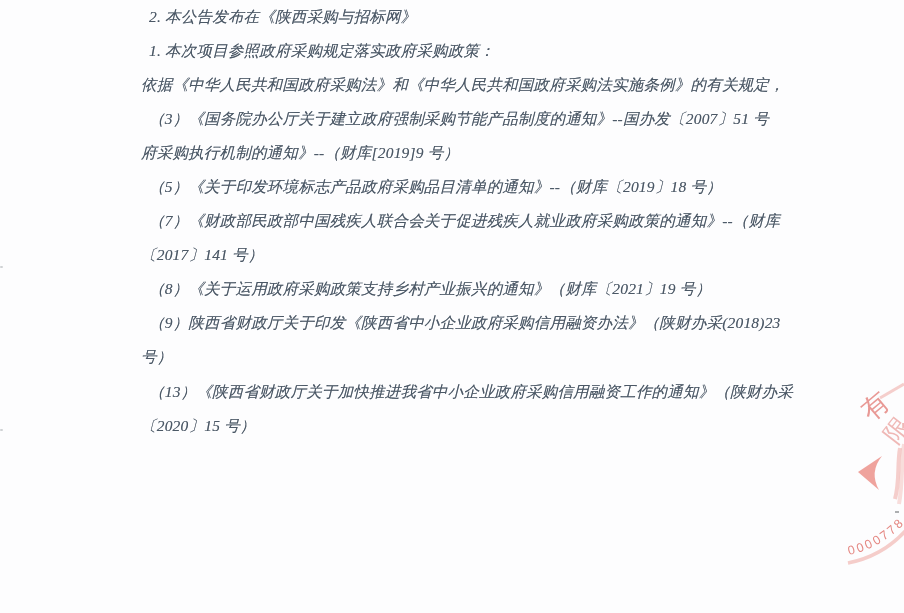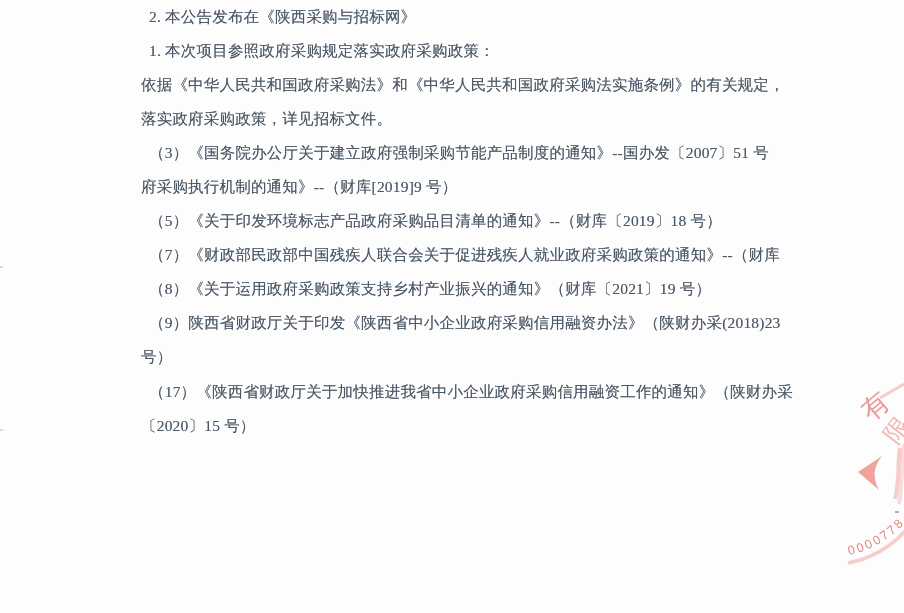--- a/index.html
+++ b/index.html
@@ -11,20 +11,21 @@
   .page{
     position:relative;width:904px;height:613px;overflow:hidden;
     background:#fdfdfe;
   }
   
   .doc{
     position:absolute;left:141px;top:0;width:730px;
     color:#4b5866;
     font-size:15.5px;
     letter-spacing:0.2px;
+    font-style:italic;
   }
   .ln{
     height:34.05px;line-height:34.05px;white-space:nowrap;
     text-shadow:0 0 0.6px rgba(75,88,102,0.55);
   }
   .ln.in{padding-left:8px;}
   
   .seal{
     position:absolute;left:836px;top:360px;width:68px;height:212px;
     pointer-events:none;
@@ -38,29 +39,29 @@
 </style>
 </head>
 <body>
 
 <div class="page">
 
   <div class="doc">
     <div class="ln in">2. 本公告发布在《陕西采购与招标网》</div>
     <div class="ln in">1. 本次项目参照政府采购规定落实政府采购政策：</div>
     <div class="ln">依据《中华人民共和国政府采购法》和《中华人民共和国政府采购法实施条例》的有关规定，</div>
-    <div class="ln">落实政府采购政策，详见招标文件。</div>
     <div class="ln in">（3）《国务院办公厅关于建立政府强制采购节能产品制度的通知》--国办发〔2007〕51 号</div>
     <div class="ln">府采购执行机制的通知》--（财库[2019]9 号）</div>
     <div class="ln in">（5）《关于印发环境标志产品政府采购品目清单的通知》--（财库〔2019〕18 号）</div>
     <div class="ln in">（7）《财政部民政部中国残疾人联合会关于促进残疾人就业政府采购政策的通知》--（财库</div>
+    <div class="ln">〔2017〕141 号）</div>
     <div class="ln in">（8）《关于运用政府采购政策支持乡村产业振兴的通知》（财库〔2021〕19 号）</div>
     <div class="ln in">（9）陕西省财政厅关于印发《陕西省中小企业政府采购信用融资办法》（陕财办采(2018)23</div>
     <div class="ln">号）</div>
-    <div class="ln in">（17）《陕西省财政厅关于加快推进我省中小企业政府采购信用融资工作的通知》（陕财办采</div>
+    <div class="ln in">（13）《陕西省财政厅关于加快推进我省中小企业政府采购信用融资工作的通知》（陕财办采</div>
     <div class="ln">〔2020〕15 号）</div>
   </div>
 
   <svg class="seal" viewBox="0 0 68 212" width="68" height="212" xmlns="http://www.w3.org/2000/svg">
 
     <text x="25" y="55" font-size="27" fill="#e4817c" opacity="0.8" font-family="Liberation Serif, DejaVu Serif, serif" transform="rotate(-40 39 45)">有</text>
 
     <path d="M 44,38 L 68,24" stroke="#eda09a" stroke-width="3" fill="none" opacity="0.5"></path>
 
     <text x="46" y="79" font-size="25" fill="#e4817c" opacity="0.55" font-family="Liberation Serif, DejaVu Serif, serif" transform="rotate(-52 59 68)">限</text>

